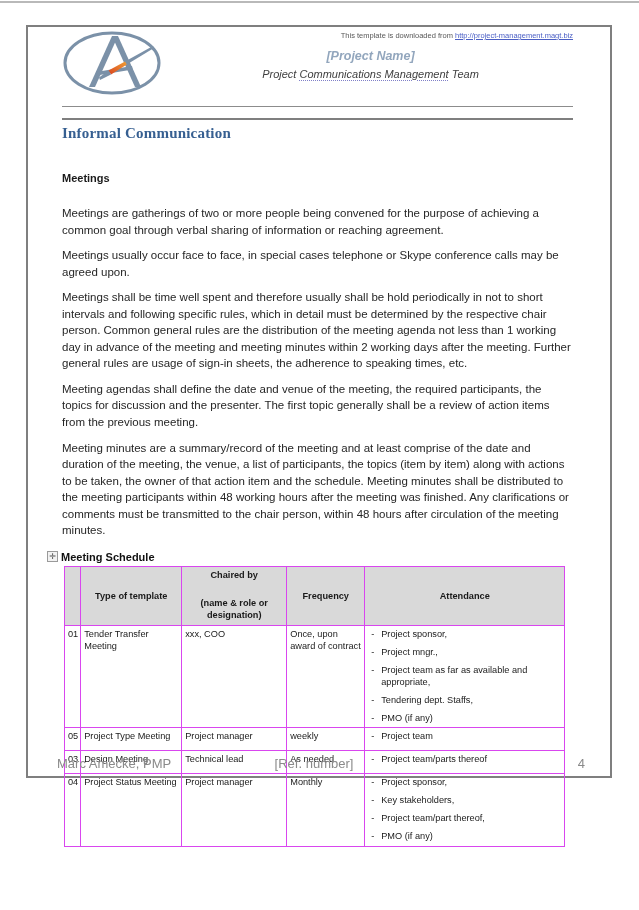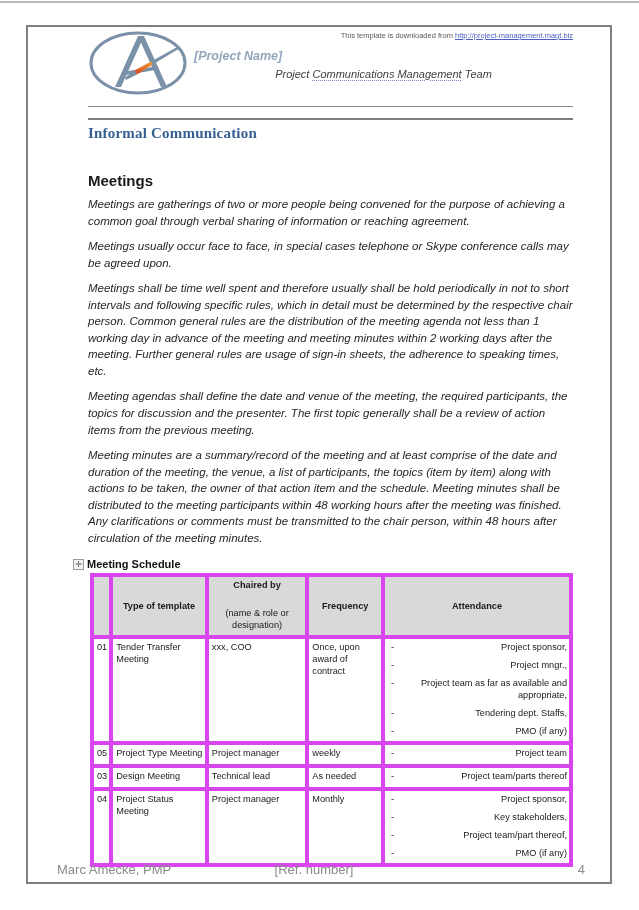--- a/index.html
+++ b/index.html
@@ -2,62 +2,62 @@
 <html><head>
 <meta charset="utf-8">
 <style>
   * { margin: 0; padding: 0; box-sizing: border-box; }
   html, body { width: 639px; height: 910px; background: #ffffff; font-family: "Liberation Sans", sans-serif; }
   body { position: relative; overflow: hidden; }
 
   .top-rule { position: absolute; top: 1px; left: 0; width: 639px; height: 2px; background: #b9b9b9; }
 
   .page {
-    position: absolute; left: 26px; top: 25px; width: 586px; height: 859px;
+    position: absolute; left: 26px; top: 25px; width: 586px; height: 753px;
     background: #ffffff; border: 2px solid #7f7f7f;
-    padding: 3px 37px 0 60px;
+    padding: 3px 37px 0 34px;
   }
 
   
   .header { display: flex; align-items: flex-start; border-bottom: 1px solid #8c8c8c; padding-bottom: 6px; }
   .logo-wrap { width: 106px; flex: none; }
   .header-text { flex: 1; padding-top: 1px; }
   .tpl-note { text-align: right; font-size: 7.5px; color: #595959; }
   .tpl-note .link { color: #4a5ec4; text-decoration: underline; cursor: pointer; }
-  .project-name { text-align: left; font-size: 12.5px; font-weight: bold; font-style: italic; color: #92a6bd; margin-top: 9px; }
+  .project-name { text-align: center; font-size: 12.5px; font-weight: bold; font-style: italic; color: #92a6bd; margin-top: 9px; }
   .doc-title { text-align: center; font-size: 11px; font-style: italic; color: #3f3f3f; margin-top: 5px; }
   .doc-title .dotted { text-decoration: underline dotted #8080c8; text-underline-offset: 2px; }
 
   
   h1.sec-title {
     margin-top: 11px; border-top: 2px solid #7f7f7f; padding-top: 5px;
     font-family: "Liberation Serif", serif; font-size: 15px; font-weight: bold;
     color: #365f91; letter-spacing: 0.2px; margin-bottom: 30px;
   }
-  h2.sub-title { font-size: 15px; color: #1a1a1a; margin-bottom: 7px; }
-  p.body-p { font-size: 11.5px; color: #262626; line-height: 1.44; margin-bottom: 9px; font-style: italic; }
+  h2.sub-title { font-size: 11px; color: #1a1a1a; margin-bottom: 21px; }
+  p.body-p { font-size: 11.5px; color: #262626; line-height: 1.44; margin-bottom: 9px; }
 
   
   .sched-label { position: relative; margin-top: 12px; margin-left: -15px; font-size: 11px; font-weight: bold; color: #111; display: flex; align-items: center; }
   .handle {
     display: inline-flex; align-items: center; justify-content: center;
     width: 11px; height: 11px; border: 1px solid #9a9a9a; background: #f2f2f2;
     font-size: 8px; color: #555; margin-right: 3px; font-weight: normal; cursor: move;
   }
   table.sched { border-collapse: collapse; margin-top: 3px; margin-left: 2px; table-layout: fixed; font-size: 9.2px; color: #1a1a1a; }
-  table.sched th, table.sched td { border: 4px solid #d946ef; vertical-align: top; }
+  table.sched th, table.sched td { border: 1px solid #d946ef; vertical-align: top; }
   table.sched th { background: #d9d9d9; vertical-align: middle; text-align: center; font-weight: bold; padding: 3px 2px; height: 58px; }
-  table.sched th .sub { font-weight: normal; display: block; margin-top: 18px; line-height: 1.3; }
+  table.sched th .sub { font-weight: bold; display: block; margin-top: 18px; line-height: 1.3; }
   table.sched td { padding: 3px 2px 3px 3px; line-height: 1.3; }
   .col-num { width: 16px; }
   .col-type { width: 101px; }
   .col-chair { width: 105px; }
   .col-freq { width: 78px; }
   .col-att { width: 200px; }
-  td.att-cell { padding-left: 5px; text-align: right; }
+  td.att-cell { padding-left: 5px; }
   .att-item { position: relative; padding-left: 13px; margin-bottom: 6px; }
   .att-item:last-child { margin-bottom: 0; }
   .att-item::before { content: "-"; position: absolute; left: 3px; }
   tr.r-tall td { height: 99px; margin-left: 44px; }
   tr.r-short td { height: 23px; }
   tr.r-med td { height: 62px; }
 
   
   .footer { position: absolute; left: 0; right: 10px; bottom: 8px; height: 12px; font-size: 13px; color: #8a8a8a; }
   .footer .f-left { position: absolute; left: 29px; }

